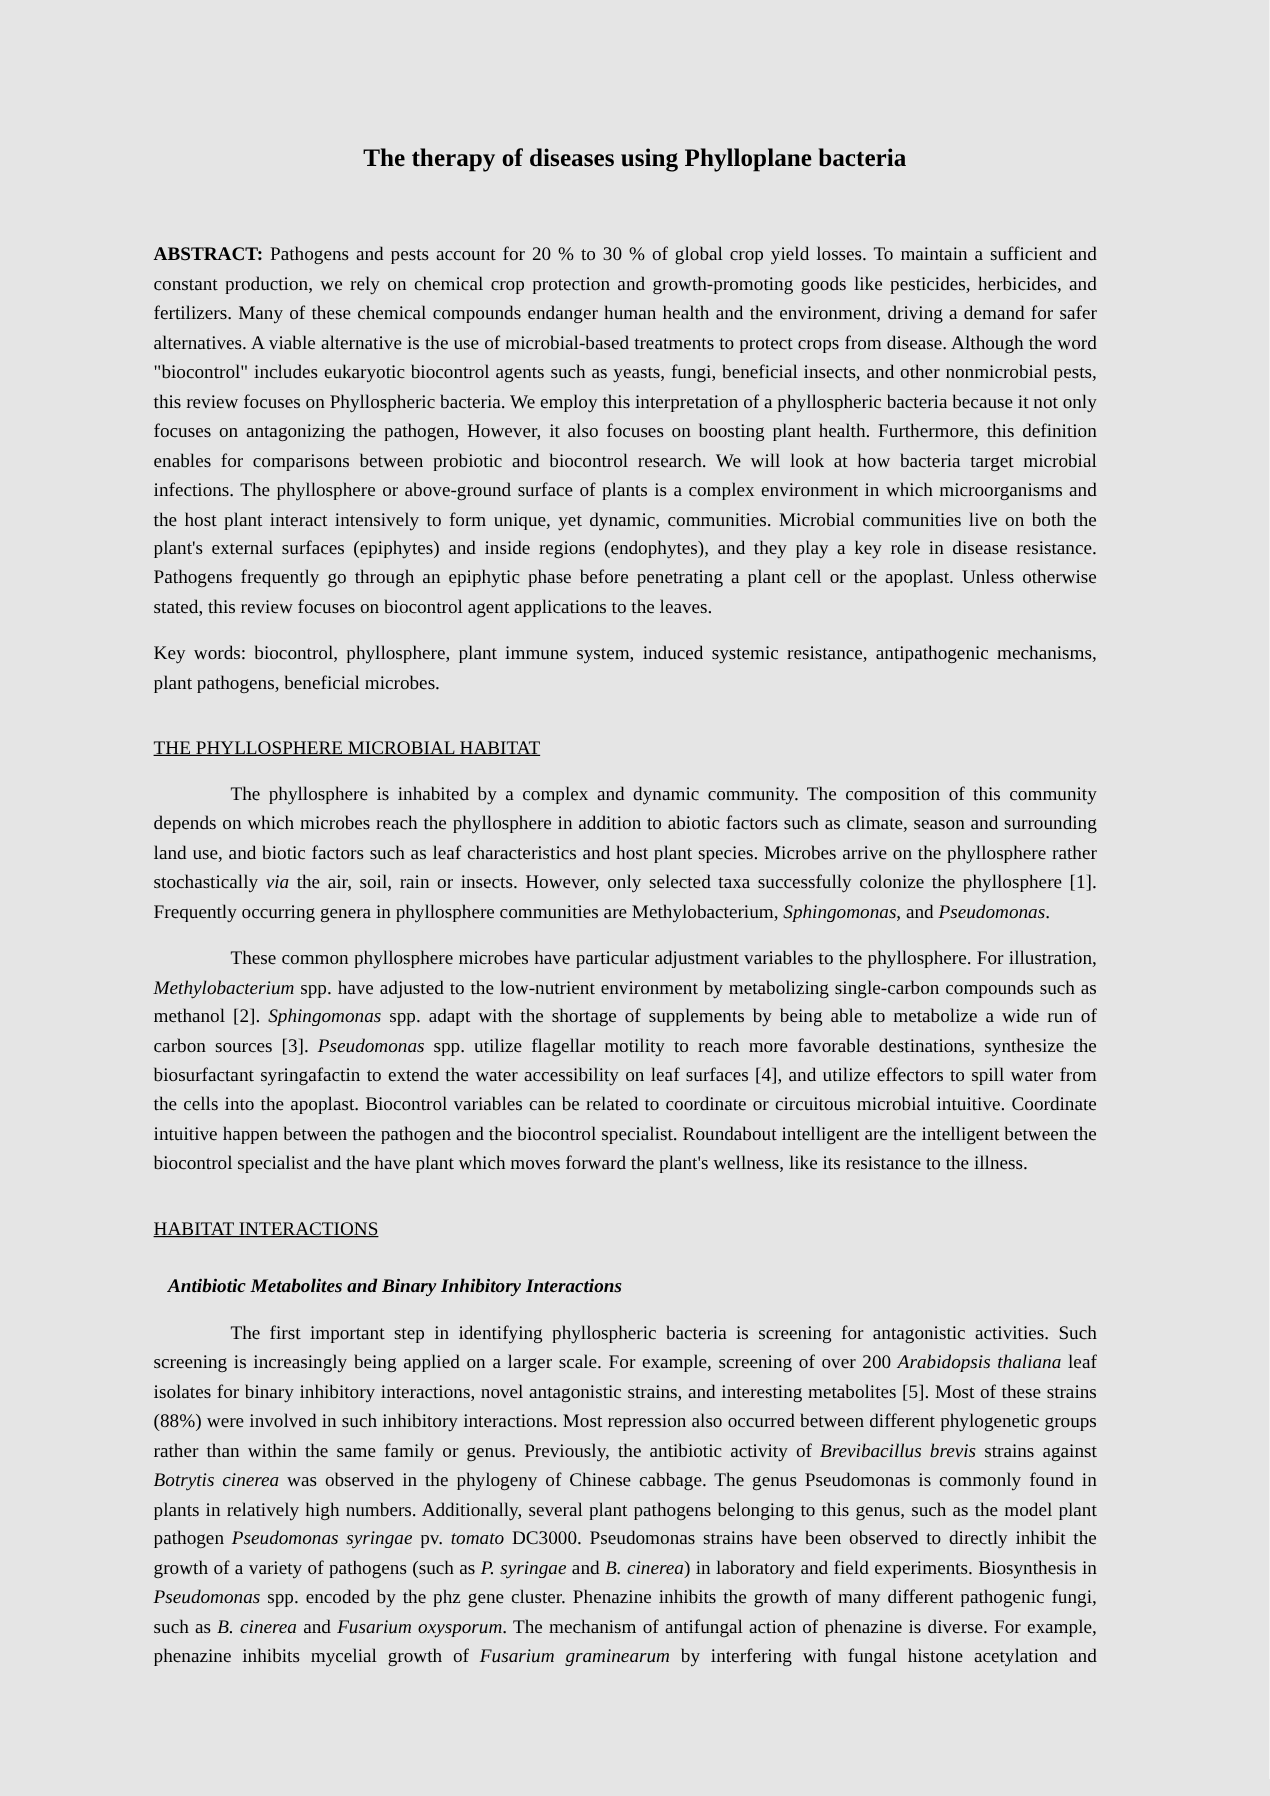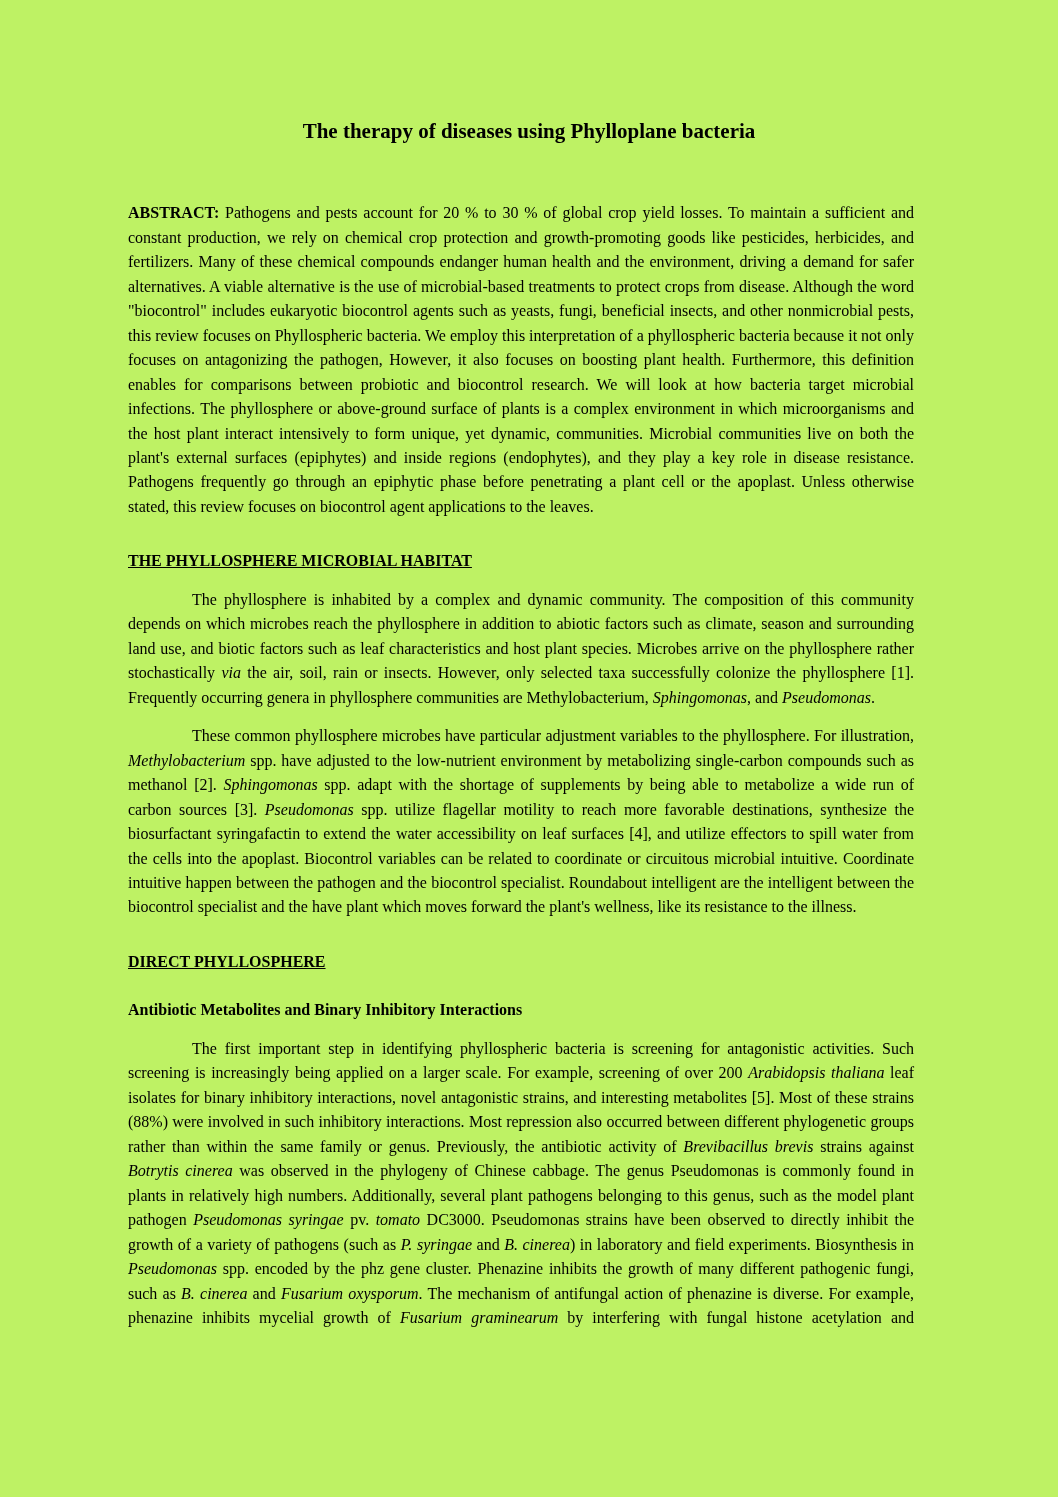--- a/index.html
+++ b/index.html
@@ -7,21 +7,21 @@
     padding: 0;
     background: #ffffff;
   }
   .page {
     position: relative;
     width: 1058px;
     min-height: 1497px;
     box-sizing: border-box;
     margin: 0 auto;
     padding: 118px 128px 40px 128px;
-    background: #bef264;
+    background: #e5e5e5;
     color: #000000;
     font-family: "Liberation Serif", "DejaVu Serif", serif;
     font-size: 16px;
     line-height: 1.53;
   }
   .block { margin: 0; }
   h1.title {
     font-size: 21px;
     font-weight: bold;
     text-align: center;
@@ -29,39 +29,41 @@
     line-height: 1.3;
   }
   p.paragraph {
     text-align: justify;
     margin: 0 16px 14px 0;
   }
   p.paragraph.indent { text-indent: 64px; font-family: Liberation Serif, serif; }
   p.paragraph.justify-last { text-align-last: justify; }
   h2.heading {
     font-size: 16px;
-    font-weight: bold;
+    font-weight: normal;
     text-decoration: underline;
     margin: 30px 0 14px 0;
   }
   h3.subheading {
     font-size: 16px;
     font-weight: bold;
-    margin: 24px 0 14px 0;
+    margin: 24px 0 14px 12px;
+    font-style: italic;
   }
   [data-name="heading-direct-interactions"] { margin-top: 58px; }
   [data-name="keywords-paragraph"] { margin-top: 16px; }
 </style>
 </head>
 <body>
 
 <div class="page" data-name="document-page">
   <div id="doc-content" data-name="document-content">
       <h1 class="block title" data-name="paper-title"><span data-name="text-segment">The therapy of diseases using Phylloplane bacteria</span></h1>
       <p class="block paragraph" data-name="abstract-paragraph"><span data-name="text-segment" style="font-weight: bold;"> ABSTRACT:</span><span data-name="text-segment"> Pathogens and pests account for 20 % to 30 % of global crop yield losses. To maintain a sufficient and constant production, we rely on chemical crop protection and growth-promoting goods like pesticides, herbicides, and fertilizers. Many of these chemical compounds endanger human health and the environment, driving a demand for safer alternatives. A viable alternative is the use of microbial-based treatments to protect crops from disease. Although the word "biocontrol" includes eukaryotic biocontrol agents such as yeasts, fungi, beneficial insects, and other nonmicrobial pests, this review focuses on Phyllospheric bacteria. We employ this interpretation of a phyllospheric bacteria because it not only focuses on antagonizing the pathogen, However, it also focuses on boosting plant health. Furthermore, this definition enables for comparisons between probiotic and biocontrol research. We will look at how bacteria target microbial infections. The phyllosphere or above-ground surface of plants is a complex environment in which microorganisms and the host plant interact intensively to form unique, yet dynamic, communities. Microbial communities live on both the plant's external surfaces (epiphytes) and inside regions (endophytes), and they play a key role in disease resistance. Pathogens frequently go through an epiphytic phase before penetrating a plant cell or the apoplast. Unless otherwise stated, this review focuses on biocontrol agent applications to the leaves.</span></p>
+      <p class="block paragraph" data-name="keywords-paragraph"><span data-name="text-segment">Key words: biocontrol, phyllosphere, plant immune system, induced systemic resistance, antipathogenic mechanisms, plant pathogens, beneficial microbes.</span></p>
       <h2 class="block heading" data-name="heading-phyllosphere-habitat"><span data-name="text-segment">THE PHYLLOSPHERE MICROBIAL HABITAT</span></h2>
       <p class="block paragraph indent" data-name="para-phyllosphere-1"><span data-name="text-segment">The phyllosphere is inhabited by a complex and dynamic community. The composition of this community depends on which microbes reach the phyllosphere in addition to abiotic factors such as climate, season and surrounding land use, and biotic factors such as leaf characteristics and host plant species. Microbes arrive on the phyllosphere rather stochastically </span><span data-name="text-segment" style="font-style: italic;">via</span><span data-name="text-segment"> the air, soil, rain or insects. However, only selected taxa successfully colonize the phyllosphere [1]. Frequently occurring genera in phyllosphere communities are Methylobacterium, </span><span data-name="text-segment" style="font-style: italic;">Sphingomonas</span><span data-name="text-segment">, and </span><span data-name="text-segment" style="font-style: italic;">Pseudomonas</span><span data-name="text-segment">.</span></p>
       <p class="block paragraph indent" data-name="para-phyllosphere-2"><span data-name="text-segment">These common phyllosphere microbes have particular adjustment variables to the phyllosphere. For illustration, </span><span data-name="text-segment" style="font-style: italic;">Methylobacterium</span><span data-name="text-segment"> spp. have adjusted to the low-nutrient environment by metabolizing single-carbon compounds such as methanol [2]. </span><span data-name="text-segment" style="font-style: italic;">Sphingomonas</span><span data-name="text-segment"> spp. adapt with the shortage of supplements by being able to metabolize a wide run of carbon sources [3]. </span><span data-name="text-segment" style="font-style: italic;">Pseudomonas</span><span data-name="text-segment"> spp. utilize flagellar motility to reach more favorable destinations, synthesize the biosurfactant syringafactin to extend the water accessibility on leaf surfaces [4], and utilize effectors to spill water from the cells into the apoplast. Biocontrol variables can be related to coordinate or circuitous microbial intuitive. Coordinate intuitive happen between the pathogen and the biocontrol specialist. Roundabout intelligent are the intelligent between the biocontrol specialist and the have plant which moves forward the plant's wellness, like its resistance to the illness.</span></p>
-      <h2 class="block heading" data-name="heading-direct-interactions"><span data-name="text-segment">DIRECT PHYLLOSPHERE</span></h2>
+      <h2 class="block heading" data-name="heading-direct-interactions"><span data-name="text-segment">HABITAT INTERACTIONS</span></h2>
       <h3 class="block subheading" data-name="subheading-antibiotic-metabolites"><span data-name="text-segment">Antibiotic Metabolites and Binary Inhibitory Interactions</span></h3>
       <p class="block paragraph indent justify-last" data-name="para-direct-interactions-1"><span data-name="text-segment">The first important step in identifying phyllospheric bacteria is screening for antagonistic activities. Such screening is increasingly being applied on a larger scale. For example, screening of over 200 </span><span data-name="text-segment" style="font-style: italic;">Arabidopsis thaliana</span><span data-name="text-segment"> leaf isolates for binary inhibitory interactions, novel antagonistic strains, and interesting metabolites [5]. Most of these strains (88%) were involved in such inhibitory interactions. Most repression also occurred between different phylogenetic groups rather than within the same family or genus. Previously, the antibiotic activity of </span><span data-name="text-segment" style="font-style: italic;">Brevibacillus brevis</span><span data-name="text-segment"> strains against </span><span data-name="text-segment" style="font-style: italic;">Botrytis cinerea</span><span data-name="text-segment"> was observed in the phylogeny of Chinese cabbage. The genus Pseudomonas is commonly found in plants in relatively high numbers. Additionally, several plant pathogens belonging to this genus, such as the model plant pathogen </span><span data-name="text-segment" style="font-style: italic;">Pseudomonas syringae</span><span data-name="text-segment"> pv. </span><span data-name="text-segment" style="font-style: italic;">tomato</span><span data-name="text-segment"> DC3000. Pseudomonas strains have been observed to directly inhibit the growth of a variety of pathogens (such as </span><span data-name="text-segment" style="font-style: italic;">P. syringae</span><span data-name="text-segment"> and </span><span data-name="text-segment" style="font-style: italic;">B. cinerea</span><span data-name="text-segment">) in laboratory and field experiments. Biosynthesis in </span><span data-name="text-segment" style="font-style: italic;">Pseudomonas</span><span data-name="text-segment"> spp. encoded by the phz gene cluster. Phenazine inhibits the growth of many different pathogenic fungi, such as </span><span data-name="text-segment" style="font-style: italic;">B. cinerea</span><span data-name="text-segment"> and </span><span data-name="text-segment" style="font-style: italic;">Fusarium oxysporum</span><span data-name="text-segment">. The mechanism of antifungal action of phenazine is diverse. For example, phenazine inhibits mycelial growth of </span><span data-name="text-segment" style="font-style: italic;">Fusarium graminearum</span><span data-name="text-segment"> by interfering with fungal histone acetylation and</span></p>
     </div>
 </div>
 
 </body></html>

